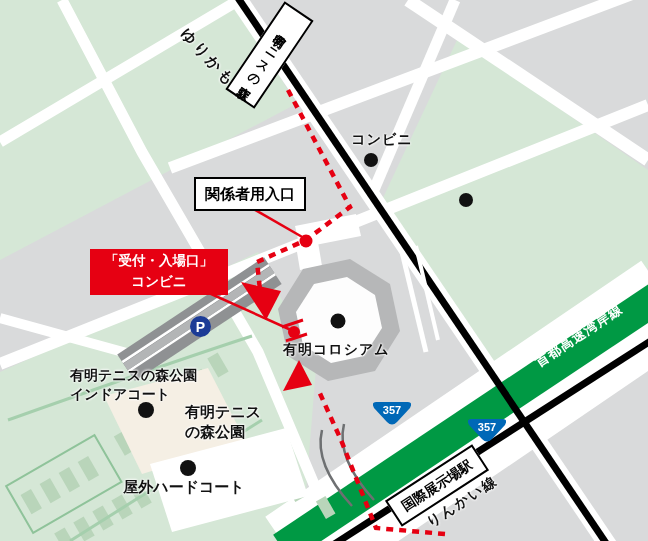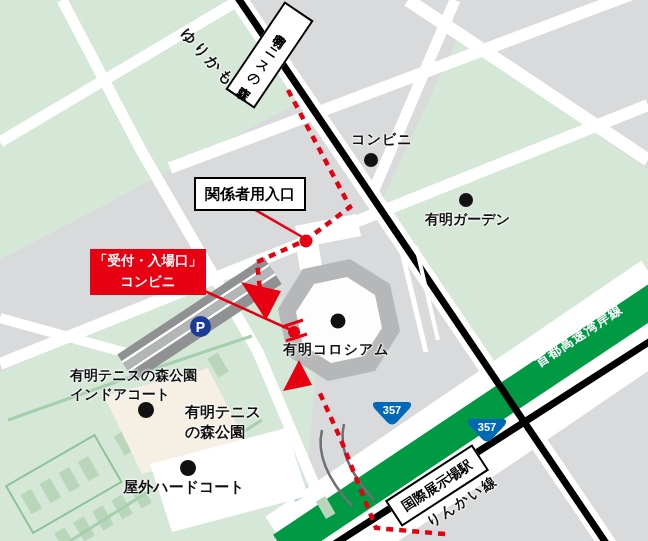--- a/index.html
+++ b/index.html
@@ -19,21 +19,21 @@
     display:flex;align-items:center;justify-content:center;
     font-weight:bold;color:#000;white-space:nowrap;
   }
   .station-top{
     left:252px;top:2px;width:31px;height:102px;
     transform:rotate(34deg);font-size:12.5px;
   }
   .station-top .vtext{writing-mode:vertical-rl;letter-spacing:1px;}
   .staff-box{left:177px;top:177px;width:108px;height:30px;font-size:15px;border-width:2px;margin-left:17px;}
   .reception-box{
-    position:absolute;z-index:6;left:90px;top:249px;width:116px;height:46px;
+    position:absolute;z-index:6;left:90px;top:249px;width:138px;height:46px;
     background:#e60012;color:#fff;font-weight:bold;font-size:13.5px;line-height:1.55;
     display:flex;flex-direction:column;align-items:center;justify-content:center;
     text-align:center;white-space:nowrap;
   }
   .station-bottom{
     left:385px;top:470px;width:100px;height:27px;
     transform:rotate(-33deg);font-size:13.5px;
   }
   .yurikamome{left:191px;top:24px;font-size:15px;letter-spacing:3px;
     transform:rotate(47deg);transform-origin:0 0;}
@@ -169,21 +169,20 @@
   <div class="box station-top">
     <span class="vtext">有明テニスの森駅</span>
   </div>
 
   <div class="lbl center konbini">コンビニ</div>
 
   <div class="box staff-box">
     <span>関係者用入口</span>
   </div>
 
-  <div class="lbl center garden">有明ガーデン</div>
 
   <div class="reception-box">
     <span>「受付・入場口」</span>
     <span>コンビニ</span>
   </div>
 
   <div class="lbl center coliseum">有明コロシアム</div>
 
   <div class="p-badge">
     <span>P</span>

